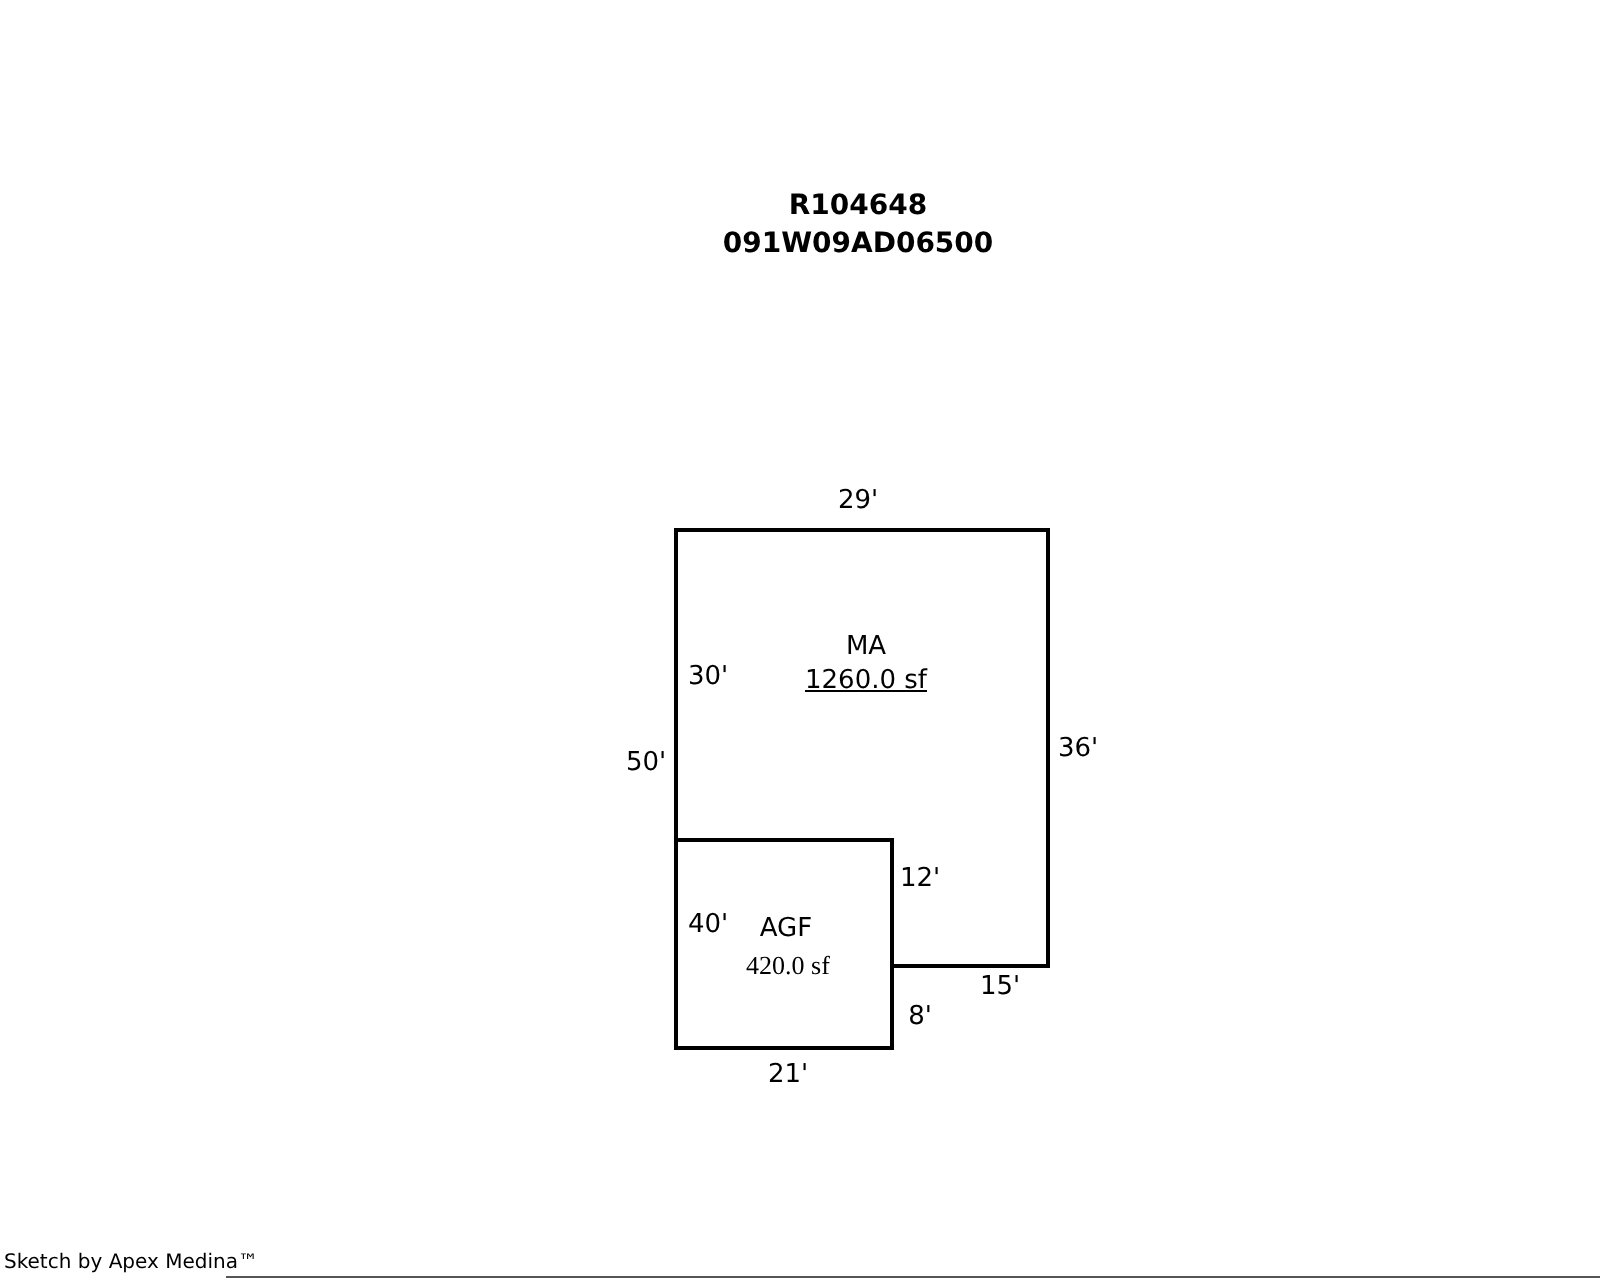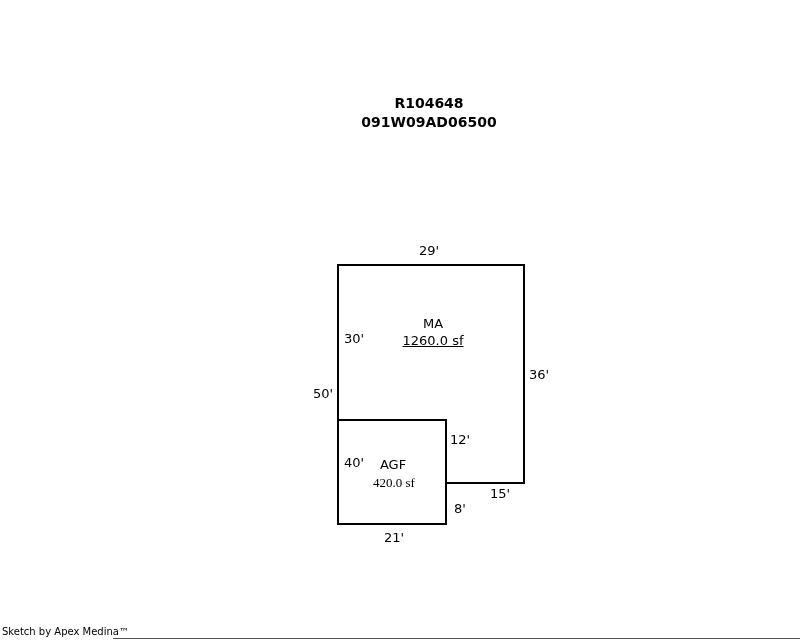--- a/index.html
+++ b/index.html
@@ -77,21 +77,21 @@
   <div class="line" style="left:446px; top:482px; width:79px; height:2px;"></div>
   <div class="line" style="left:445px; top:482px; width:2px; height:43px;"></div>
 
   <div class="line" style="left:337px; top:523px; width:110px; height:2px;"></div>
 
   <div class="line" style="left:337px; top:419px; width:110px; height:2px;"></div>
   <div class="line" style="left:445px; top:419px; width:2px; height:65px;"></div>
 
   <span class="lbl" style="left:429px; top:251px;">29'</span>
   <span class="lbl" style="left:354px; top:339px;text-align:center;">30'</span>
-  <span class="lbl" style="left:323px; top:394px;">50'</span>
+  <span class="lbl" style="left:323px; top:382px;">50'</span>
   <span class="lbl" style="left:539px; top:375px;">36'</span>
   <span class="lbl" style="left:460px; top:440px;">12'</span>
   <span class="lbl" style="left:354px; top:463px;">40'</span>
   <span class="lbl" style="left:500px; top:494px;">15'</span>
   <span class="lbl" style="left:460px; top:509px;">8'</span>
   <span class="lbl" style="left:394px; top:538px;">21'</span>
 
   <div class="lbl area-lbl" style="left:433px; top:324px;">MA</div>
   <div class="lbl area-lbl" style="left:433px; top:341px;text-decoration:underline;">1260.0 sf</div>
   <div class="lbl area-lbl" style="left:393px; top:465px;">AGF</div>

